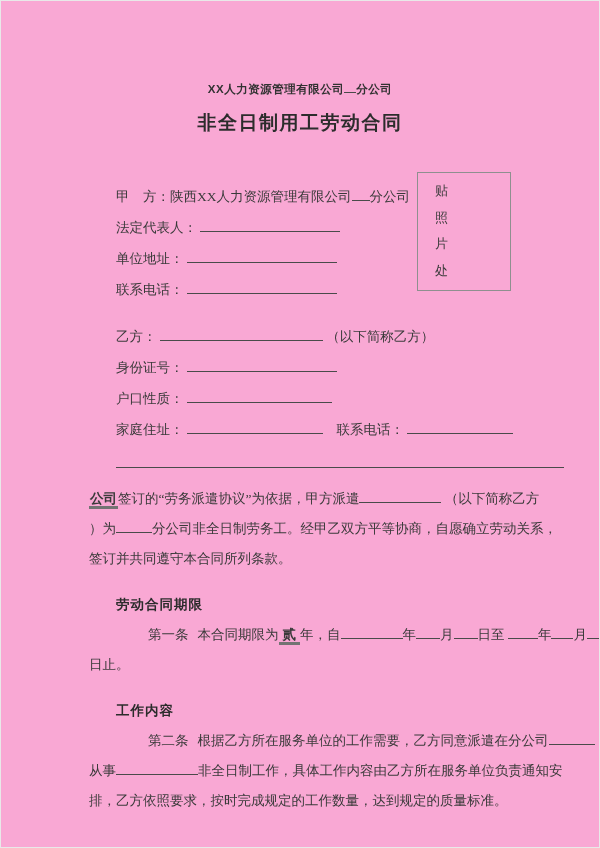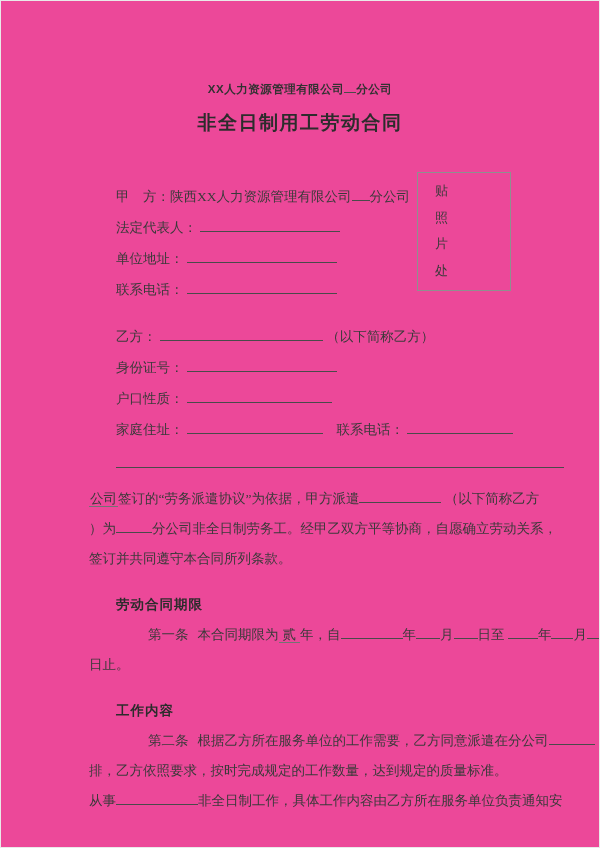--- a/index.html
+++ b/index.html
@@ -1,19 +1,19 @@
 <!DOCTYPE html>
 <html><head>
 <meta charset="utf-8">
 <style>
   html,body{margin:0;padding:0;background:#fff;}
   .page{
     position:relative;
     width:600px;height:848px;
-    background:#ec4899;
+    background:#f9a8d4;
     box-sizing:border-box;
     border:1px solid #e9e9e9;
     color:#3a3a3a;
     font-family:"Liberation Serif","DejaVu Serif",serif;
     font-size:13.5px;
     overflow:hidden;
   }
   .sans{font-family:"Liberation Sans","DejaVu Sans",sans-serif;}
 
   
@@ -58,22 +58,23 @@
 
   
   .u{
     display:inline-block;
     border-bottom:1px solid #4a4a4a;
     height:13px;
     vertical-align:baseline;
   }
   .sp{display:inline-block;height:13px;}
   .ul-text{
-    border-bottom:1px solid #737373;
+    border-bottom:3px solid #737373;
     padding:0 4px;
+    font-weight:bold;
   }
 
   
   .sec-heading{
     margin-top:16px;
     height:30px;line-height:30px;
     font-weight:bold;
     font-size:13.5px;
     color:#2c2c2c;
     letter-spacing:1px;
@@ -169,20 +170,20 @@
 
     <div class="sec-heading sans indent">工作内容</div>
     <div class="pline indent flexline">
       <span class="article-no">第二条</span>
         <span>根据乙方所在服务单位的工作需要，乙方同意派遣在</span>
         <span class="sp" style="width:40px;"></span>
         <span>分公司</span>
         <span class="u grow" style="min-width:46px;"></span>
     </div>
     <div class="pline">
-      <span>排，乙方依照要求，按时完成规定的工作数量，达到规定的质量标准。</span>
+      <span>从事</span><span class="u" style="width:82px;"></span><span>非全日制工作，具体工作内容由乙方所在服务单位负责通知安</span>
     </div>
     <div class="pline">
-      <span>从事</span><span class="u" style="width:82px;"></span><span>非全日制工作，具体工作内容由乙方所在服务单位负责通知安</span>
+      <span>排，乙方依照要求，按时完成规定的工作数量，达到规定的质量标准。</span>
     </div>
 
   </div>
 </div>
 
 </body></html>

